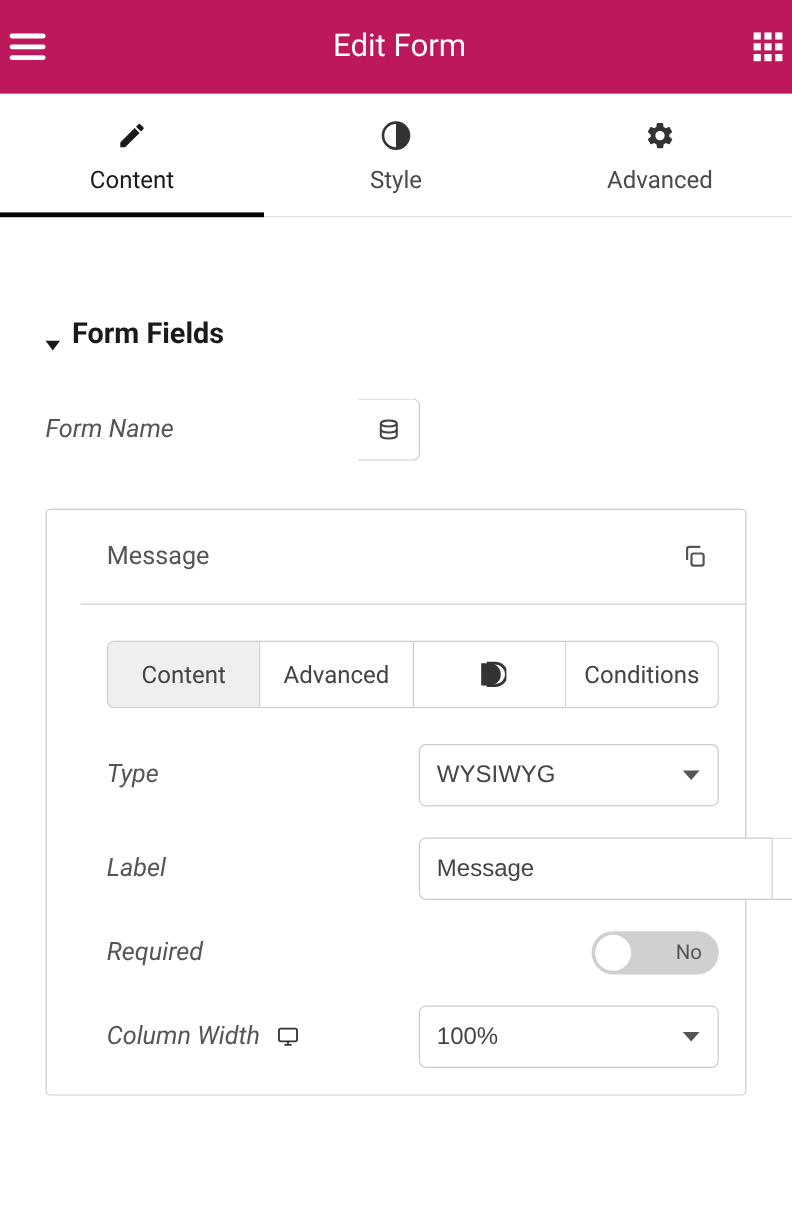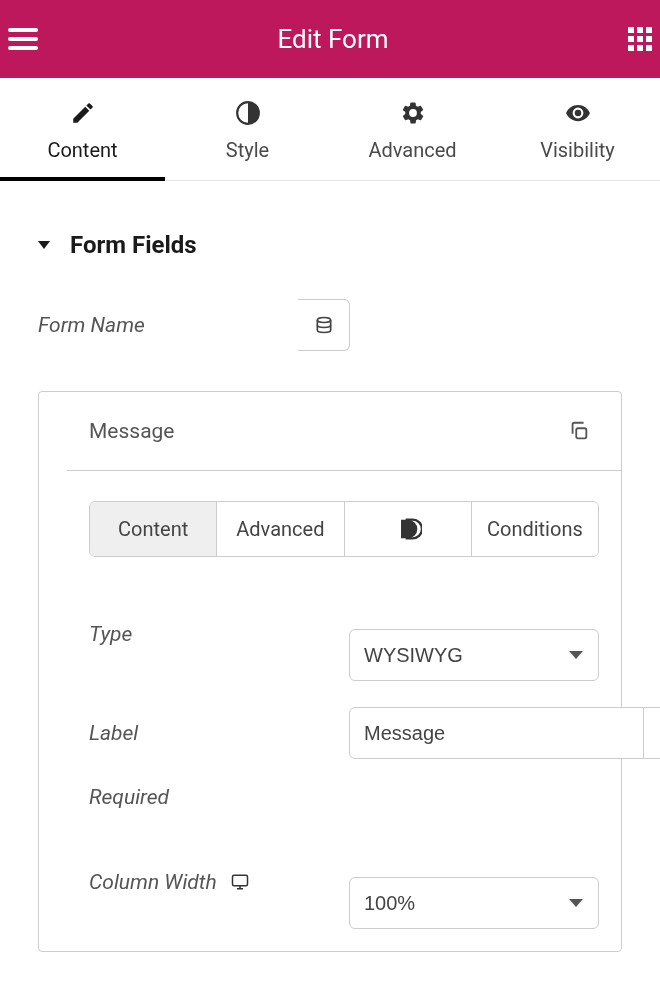--- a/index.html
+++ b/index.html
@@ -10,38 +10,38 @@
 .hamburger span { display: block; height: 4px; background: #fff; border-radius: 2px; }
 .grid-icon { width: 24px; height: 24px; display: grid; grid-template-columns: repeat(3, 1fr); grid-template-rows: repeat(3, 1fr); gap: 3px; cursor: pointer; }
 .grid-icon span { background: #fff; width: 6px; height: 6px; }
 .tabs { display: flex; border-bottom: 1px solid #e5e5e5; }
 .tab { flex: 1; display: flex; flex-direction: column; align-items: center; justify-content: center; padding: 22px 0 18px 0; cursor: pointer; gap: 12px; position: relative; }
 .tab-icon { width: 26px; height: 26px; display: flex; align-items: center; justify-content: center; color: #333; }
 .tab-label { font-size: 20px; color: #4a4a4a; }
 .tab.active::after { content: ""; position: absolute; bottom: -1px; left: 0; right: 0; height: 4px; background: #000; }
 .tab.active .tab-label { color: #1a1a1a; }
 .panel { padding: 50px 38px 30px 38px; }
-.section-header { display: flex; align-items: center; gap: 20px; margin-bottom: 40px; }
+.section-header { display: flex; align-items: flex-end; gap: 10px; margin-bottom: 40px; margin-top: 33px; }
 .section-title { font-size: 24px; font-weight: 700; color: #1a1a1a; }
 .caret-down { width: 0; height: 0; border-left: 6px solid transparent; border-right: 6px solid transparent; border-top: 8px solid #1a1a1a; }
 .row { display: flex; align-items: center; margin-bottom: 40px; }
 .row-label { flex: 0 0 260px; font-size: 21px; color: #555; display: flex; align-items: center; gap: 12px; font-style: italic; }
 .row-control { flex: 1; display: flex; }
 .text-input { flex: 1; height: 52px; border: 1px solid #ccc; border-radius: 6px 0 0 6px; padding: 0 14px; font-size: 20px; color: #444; outline: none; }
 .addon-btn { width: 52px; height: 52px; border: 1px solid #ccc; border-left: none; border-radius: 0 6px 6px 0; background: #fff; display: flex; align-items: center; justify-content: center; cursor: pointer; color: #444; }
 .field-item { border: 1px solid #ccc; border-radius: 4px; margin-top: 36px; padding-left: 28px; }
 .field-header { display: flex; align-items: center; height: 78px; padding: 0 22px; cursor: pointer; }
 .field-title { flex: 1; font-size: 21px; color: #555; }
 .copy-btn { width: 40px; display: flex; align-items: center; justify-content: center; cursor: pointer; color: #555; }
 .field-body { border-top: 1px solid #ccc; padding: 30px 22px 22px 22px; }
 .subtabs { display: flex; border: 1px solid #ccc; border-radius: 6px; overflow: hidden; margin-bottom: 30px; }
 .subtab { flex: 1; height: 54px; display: flex; align-items: center; justify-content: center; font-size: 20px; color: #444; cursor: pointer; border-right: 1px solid #ccc; background: #fff; }
 .subtab:last-child { border-right: none; }
 .subtab.active { background: #efefef; }
-.select-wrap { flex: 1; position: relative; margin-top: 42px; }
+.select-wrap { flex: 1; position: relative; }
 .select-input { width: 100%; height: 52px; border: 1px solid #ccc; border-radius: 6px; padding: 0 14px; font-size: 20px; color: #444; background: #fff; appearance: none; cursor: pointer; }
 .select-caret { position: absolute; right: 16px; top: 50%; transform: translateY(-50%); pointer-events: none; width: 0; height: 0; border-left: 7px solid transparent; border-right: 7px solid transparent; border-top: 8px solid #555; }
 .toggle { width: 106px; height: 36px; background: #d0d0d0; border-radius: 18px; position: relative; cursor: pointer; display: flex; align-items: center; justify-content: flex-end; padding-right: 14px; margin-left: auto; }
 .toggle-knob { position: absolute; left: 3px; top: 3px; width: 30px; height: 30px; background: #fff; border-radius: 50%; }
 .toggle-label { font-size: 17px; color: #555; }
 .num-input { width: 106px; height: 52px; border: 1px solid #ccc; border-radius: 6px; padding: 0 14px; font-size: 20px; color: #444; text-align: left; margin-left: auto; }
 .inner-row { display: flex; align-items: center; margin-bottom: 26px; }
 .inner-row:last-child { margin-bottom: 0; }
 svg { display: block; }
 </style>
@@ -86,28 +86,20 @@
     </div>
     <div class="tab-label">Style</div>
   </div>
   <div class="tab">
     <div class="tab-icon">
       <svg width="26" height="26" viewBox="0 0 24 24" fill="#333">
           <path d="M19.14 12.94c.04-.3.06-.61.06-.94 0-.32-.02-.64-.07-.94l2.03-1.58a.5.5 0 0 0 .12-.64l-1.92-3.32a.5.5 0 0 0-.61-.22l-2.39.96a7.03 7.03 0 0 0-1.62-.94l-.36-2.54a.5.5 0 0 0-.5-.42h-3.84a.5.5 0 0 0-.5.42l-.36 2.54c-.59.24-1.13.56-1.62.94l-2.39-.96a.5.5 0 0 0-.61.22L2.74 8.84a.5.5 0 0 0 .12.64l2.03 1.58c-.05.3-.07.62-.07.94 0 .33.02.64.06.94l-2.03 1.58a.5.5 0 0 0-.12.64l1.92 3.32c.14.24.42.34.61.22l2.39-.96c.49.38 1.03.7 1.62.94l.36 2.54c.4.24.25.42.5.42h3.84c.25 0 .46-.18.5-.42l.36-2.54a6.86 6.86 0 0 0 1.62-.94l2.39.96c.19.12.47.02.61-.22l1.92-3.32a.5.5 0 0 0-.12-.64l-2.03-1.58zM12 15.6A3.6 3.6 0 1 1 12 8.4a3.6 3.6 0 0 1 0 7.2z"></path>
         </svg>
     </div>
     <div class="tab-label">Advanced</div>
-  </div>
-  <div class="tab">
-    <div class="tab-icon">
-      <svg width="30" height="26" viewBox="0 0 24 24" fill="#333">
-          <path d="M12 4.5C7 4.5 2.73 7.61 1 12c1.73 4.39 6 7.5 11 7.5s9.27-3.11 11-7.5c-1.73-4.39-6-7.5-11-7.5zM12 17a5 5 0 1 1 0-10 5 5 0 0 1 0 10zm0-8a3 3 0 1 0 0 6 3 3 0 0 0 0-6z"></path>
-        </svg>
-    </div>
-    <div class="tab-label">Visibility</div>
   </div>
 </div>
 
 <div class="panel">
   <div class="section-header">
     <div class="caret-down"></div>
     <div class="section-title">Form Fields</div>
   </div>
 
   <div class="row">
@@ -163,20 +155,24 @@
                 <ellipse cx="12" cy="6" rx="8" ry="3"></ellipse>
                 <path d="M4 6v6c0 1.66 3.58 3 8 3s8-1.34 8-3V6"></path>
                 <path d="M4 12v6c0 1.66 3.58 3 8 3s8-1.34 8-3v-6"></path>
               </svg>
           </div>
         </div>
       </div>
 
       <div class="inner-row">
         <div class="row-label">Required</div>
+        <div class="toggle">
+          <div class="toggle-knob"></div>
+          <span class="toggle-label">No</span>
+        </div>
       </div>
 
 
       <div class="inner-row">
         <div class="row-label">
           <span>Column Width</span>
           <svg width="22" height="18" viewBox="0 0 24 24" fill="none" stroke="#333" stroke-width="2">
               <rect x="2" y="3" width="20" height="14" rx="2"></rect>
               <path d="M8 21h8M12 17v4"></path>
             </svg>

